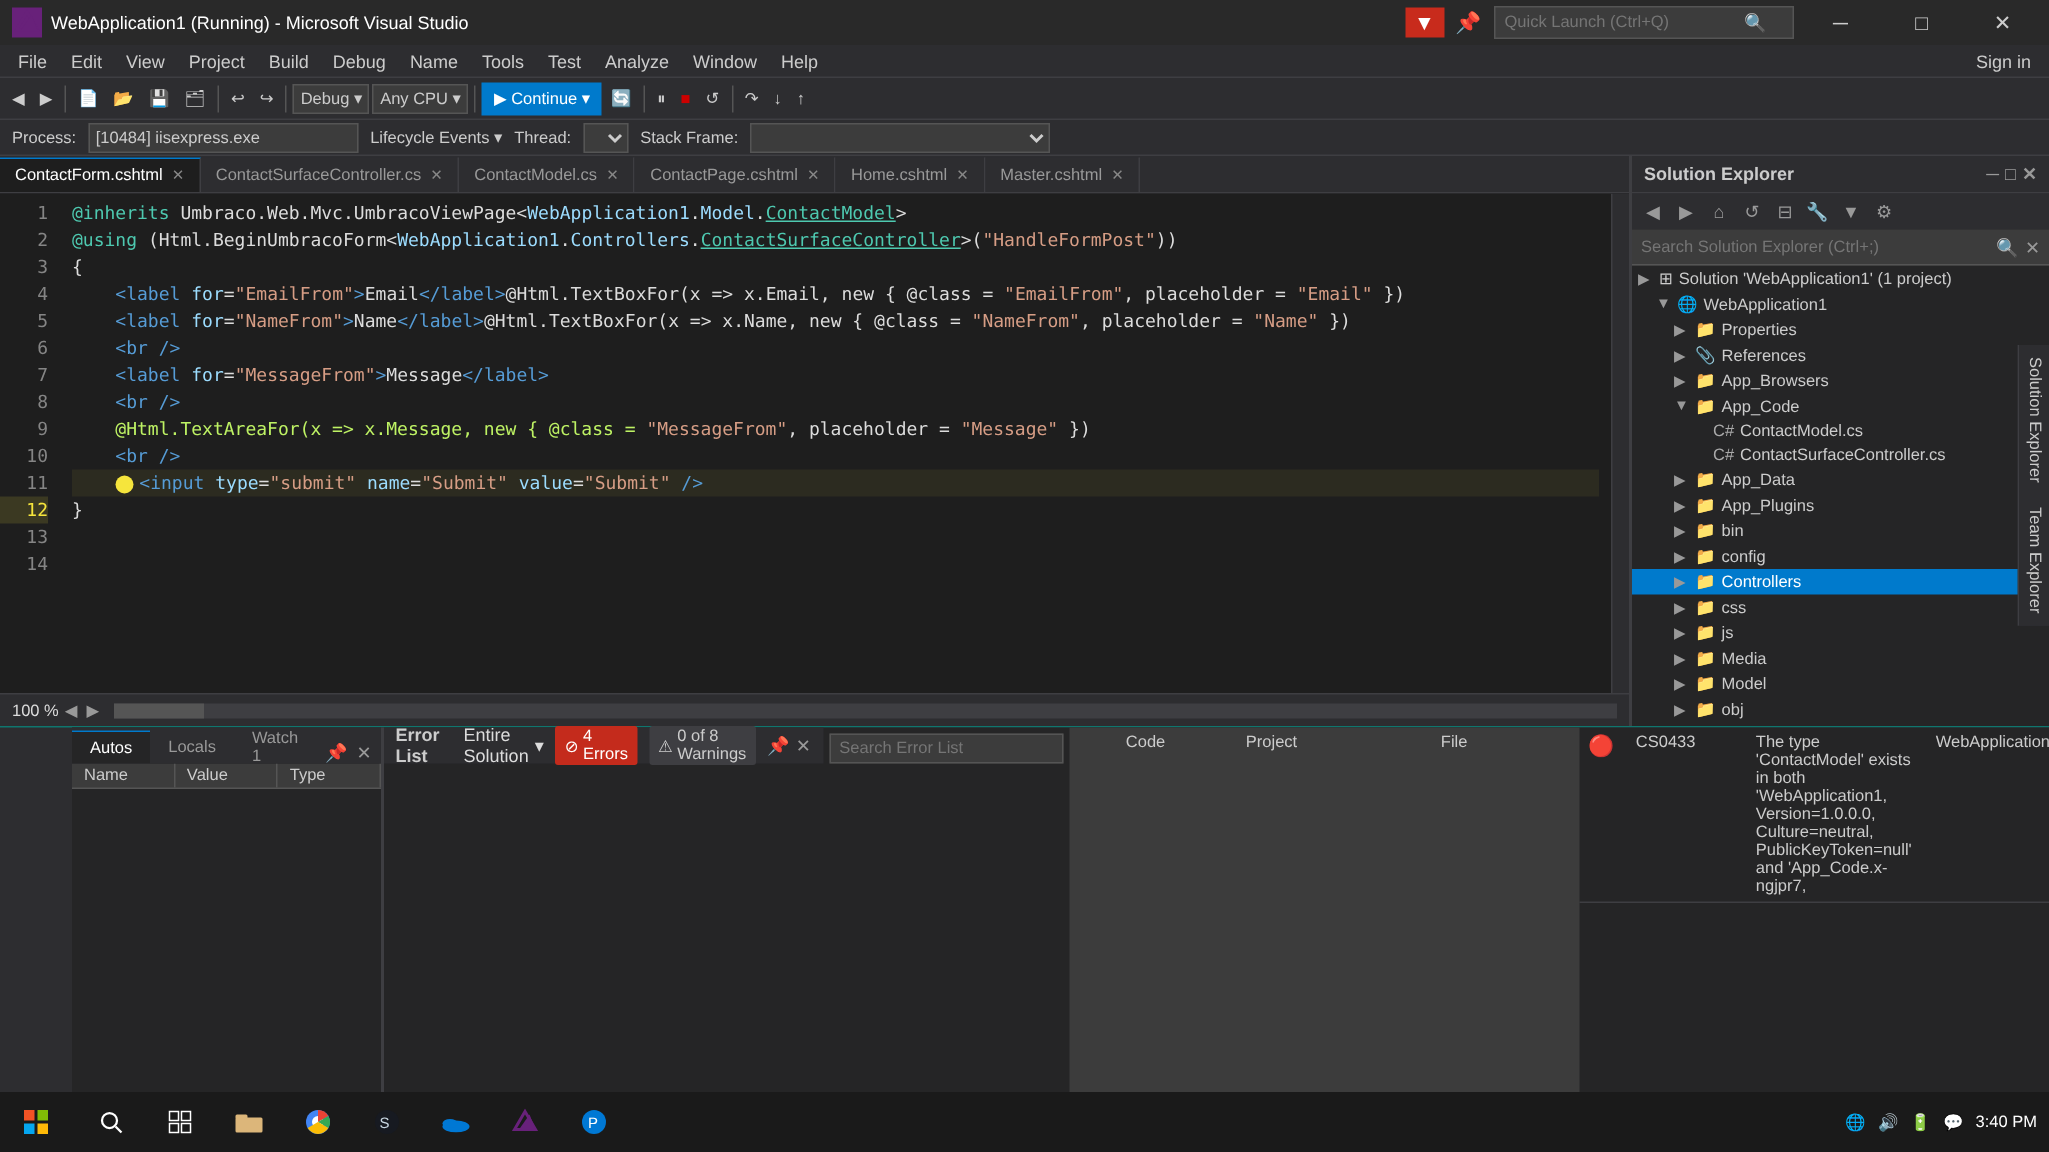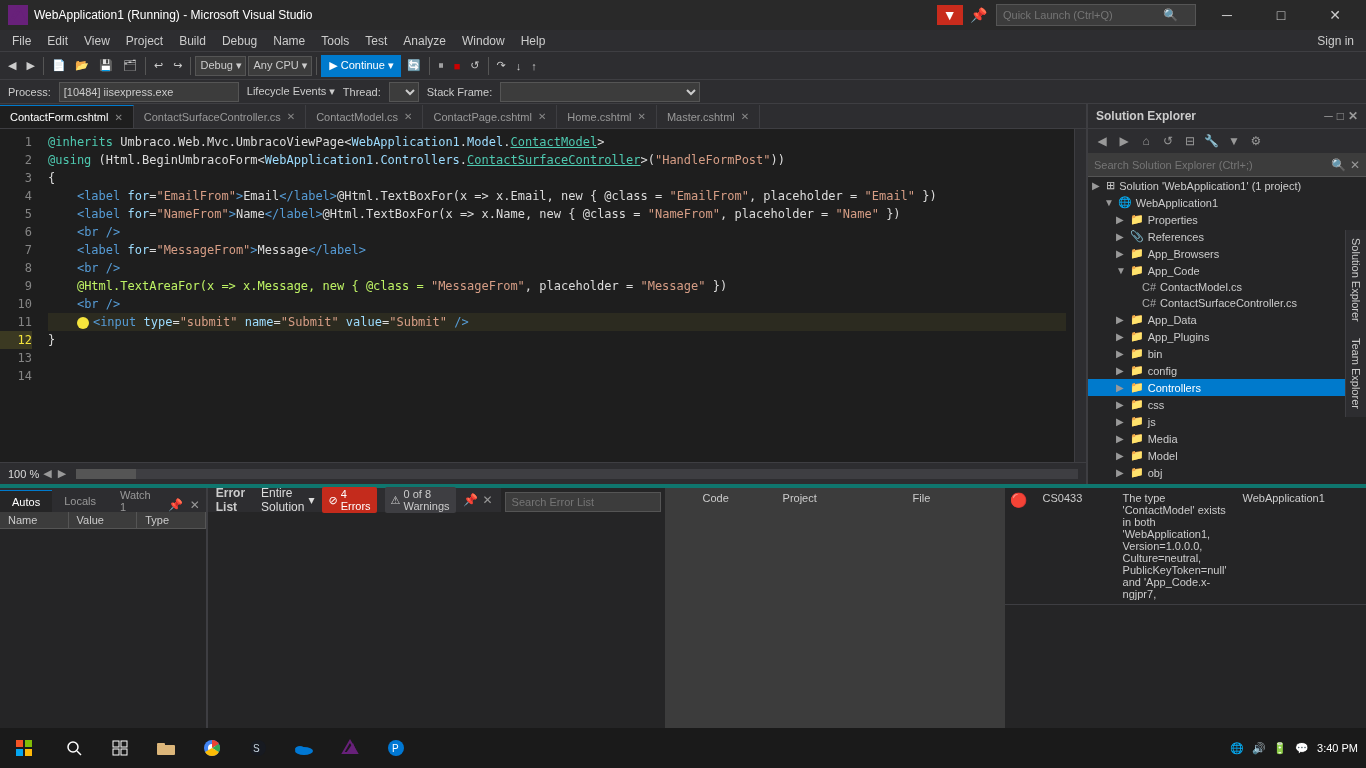--- a/index.html
+++ b/index.html
@@ -36,21 +36,21 @@
     .tab.active { background: #1e1e1e; color: #fff; border-top: 1px solid #007acc; }
     .tab .close-x { font-size: 10px; color: #888; cursor: pointer; }
 
     
     .code-editor { flex: 1; display: flex; background: #1e1e1e; overflow: hidden; }
     .line-numbers { width: 40px; background: #1e1e1e; color: #858585; font-size: 12px; font-family: Consolas, monospace; padding: 4px 0; text-align: right; padding-right: 8px; line-height: 18px; }
     .code-content { flex: 1; overflow: auto; padding: 4px 8px; font-family: Consolas, monospace; font-size: 12px; line-height: 18px; }
     .code-line { white-space: pre; }
 
     
-    .bottom-panel { height: 270px; display: flex; border-top: 4px solid #0f766e; }
+    .bottom-panel { height: 270px; display: flex; border-top: 1px solid #0f766e; padding-left: 48px; }
 
     
     .autos-panel { width: 660px; background: #252526; display: flex; flex-direction: column; border-right: 2px solid #3e3e42; }
     .panel-tabs { height: 24px; background: #2d2d30; display: flex; align-items: flex-end; }
     .panel-tab { padding: 0 12px; height: 22px; display: flex; align-items: center; font-size: 11px; cursor: pointer; color: #999; }
     .panel-tab.active { background: #252526; color: #fff; border-top: 1px solid #007acc; }
     .autos-table { flex: 1; overflow: auto; }
     .autos-header { display: flex; background: #3c3c3c; font-size: 11px; color: #ccc; border-bottom: 1px solid #555; }
     .autos-header-cell { padding: 2px 8px; flex: 1; border-right: 1px solid #555; }
     .autos-body { font-size: 11px; color: #ccc; }

